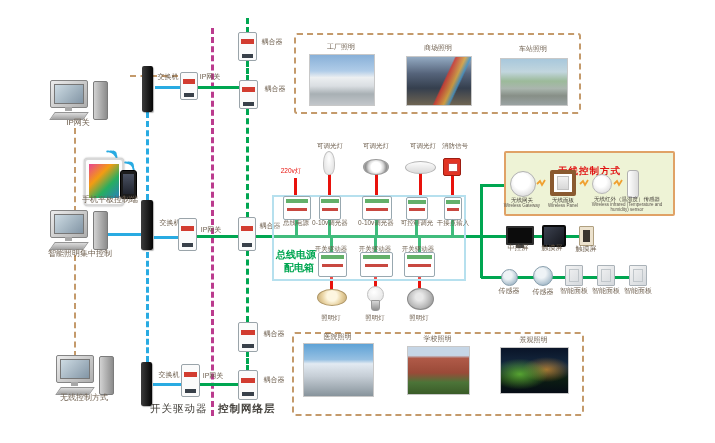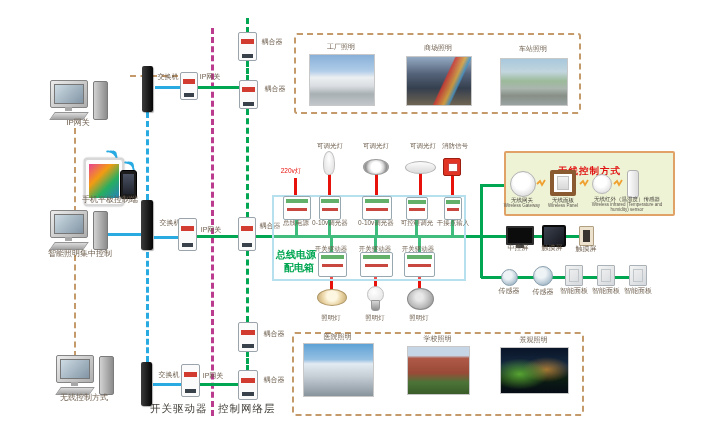--- a/index.html
+++ b/index.html
@@ -210,21 +210,21 @@
   <div class="sw" style="left:141px;top:362px;width:11px;height:44px;"></div>
   <div class="lbl lbl7" style="left:153px;top:371px;width:32px;">交换机</div>
   <div class="din" style="left:181px;top:364px;width:17px;height:31px;"></div>
   <div class="lbl lbl7" style="left:197px;top:372px;width:32px;">IP网关</div>
   <div class="din" style="left:238px;top:322px;width:18px;height:28px;"></div>
   <div class="lbl lbl7" style="left:257px;top:330px;width:34px;">耦合器</div>
   <div class="din" style="left:238px;top:370px;width:18px;height:28px;"></div>
   <div class="lbl lbl7" style="left:257px;top:376px;width:34px;">耦合器</div>
 
   <div class="layer-lbl" style="left:150px;top:402px;">开关驱动器</div>
-  <div class="layer-lbl" style="left:218px;top:402px;">控制网络层</div>
+  <div class="layer-lbl" style="left:218px;top:402px;font-weight:bold;">控制网络层</div>
 
   <div class="scene-rect" style="left:294px;top:33px;width:283px;height:77px;"></div>
   <div class="lbl lbl7" style="left:309px;top:43px;width:64px;">工厂照明</div>
   <div class="photo ph-factory" style="left:309px;top:54px;width:64px;height:50px;"></div>
   <div class="lbl lbl7" style="left:406px;top:44px;width:64px;">商场照明</div>
   <div class="photo ph-mall" style="left:406px;top:56px;width:64px;height:48px;"></div>
   <div class="lbl lbl7" style="left:500px;top:45px;width:66px;">车站照明</div>
   <div class="photo ph-station" style="left:500px;top:58px;width:66px;height:46px;"></div>
 
   <div class="scene-rect" style="left:292px;top:332px;width:288px;height:80px;"></div>

